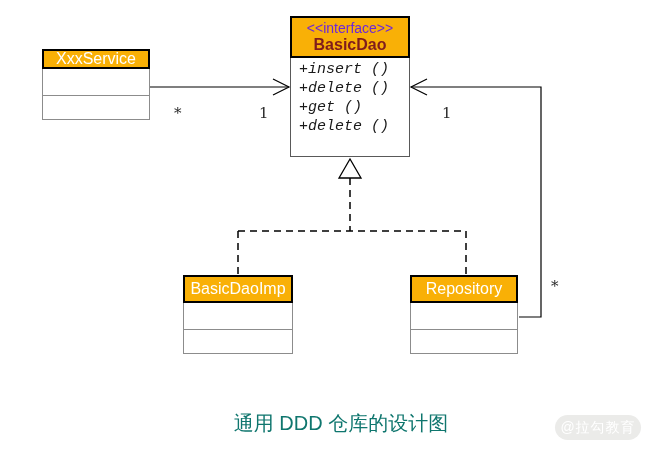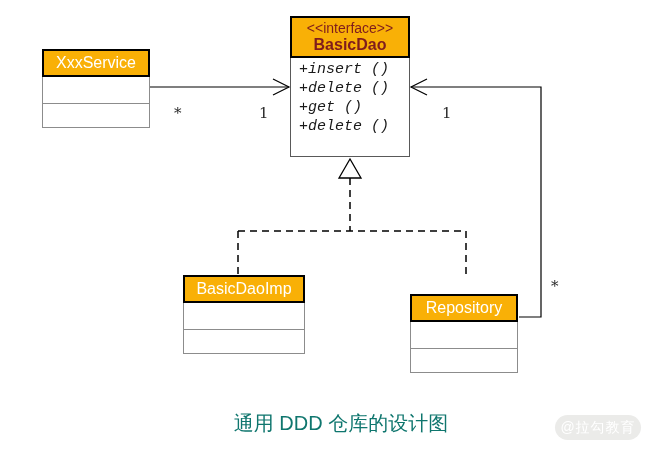--- a/index.html
+++ b/index.html
@@ -19,21 +19,21 @@
     background: #F9B006;
     border: 2px solid #000000;
     color: #ffffff;
     font-size: 16px;
     display: flex;
     flex-direction: column;
     align-items: center;
     justify-content: center;
     line-height: 1.15;
   }
-  .uml-header .stereotype { font-size: 14px; color: #7f1d1d; }
+  .uml-header .stereotype { font-size: 14px; color: #6d28d9; }
   .uml-header .iface-name { font-size: 16px; font-weight: bold; color: #7f1d1d; }
   .uml-compartment {
     background: #ffffff;
     border: 1px solid #8c8c8c;
     border-top: none;
   }
   .uml-methods {
     background: #ffffff;
     border: 1px solid #595959;
     border-top: none;
@@ -96,50 +96,50 @@
       <path d="M411 87 L541 87 L541 317 L519 317"></path>
       <path d="M427 79 L411 87 L427 95"></path>
     </g>
 
     <path d="M350 159 L339 178 L361 178 Z" fill="#ffffff" stroke="#000000" stroke-width="1.3"></path>
 
     <path d="M350 178 L350 231 M238 231 L466 231 M238 231 L238 274 M466 231 L466 274" stroke="#000000" stroke-width="1.5" fill="none" stroke-dasharray="7 5"></path>
   </svg>
 
   <div class="uml-class" style="left:42px; top:49px; width:108px;">
-    <div class="uml-header" style="height:28px;">
+    <div class="uml-header" style="height:20px;">
       <span>XxxService</span>
     </div>
     <div class="uml-compartment" style="height:27px;"></div>
     <div class="uml-compartment" style="height:24px;"></div>
   </div>
 
   <div class="uml-class" style="left:290px; top:16px; width:120px;">
     <div class="uml-header" style="height:42px;">
       <span class="stereotype">&lt;&lt;interface&gt;&gt;</span>
       <span class="iface-name">BasicDao</span>
     </div>
     <div class="uml-methods" style="height:99px;padding-left:8px;">
       <div class="uml-method">+insert ()</div>
       <div class="uml-method">+delete ()</div>
       <div class="uml-method">+get ()</div>
       <div class="uml-method">+delete ()</div>
     </div>
   </div>
 
-  <div class="uml-class" style="left:183px; top:275px; width:122px;">
+  <div class="uml-class" style="left:183px; top:275px; width:110px;">
     <div class="uml-header" style="height:28px;">
       <span>BasicDaoImp</span>
     </div>
     <div class="uml-compartment" style="height:27px;"></div>
     <div class="uml-compartment" style="height:24px;"></div>
   </div>
 
   <div class="uml-class" style="left:410px; top:275px; width:108px;">
-    <div class="uml-header" style="height:28px;margin-top:19px;">
+    <div class="uml-header" style="height:28px;">
       <span>Repository</span>
     </div>
     <div class="uml-compartment" style="height:27px;"></div>
     <div class="uml-compartment" style="height:24px;"></div>
   </div>
 
   <div class="multiplicity" style="left:174px; top:106px;">*</div>
   <div class="multiplicity" style="left:259px; top:106px;">1</div>
   <div class="multiplicity" style="left:442px; top:106px;">1</div>
   <div class="multiplicity" style="left:551px; top:279px;">*</div>

